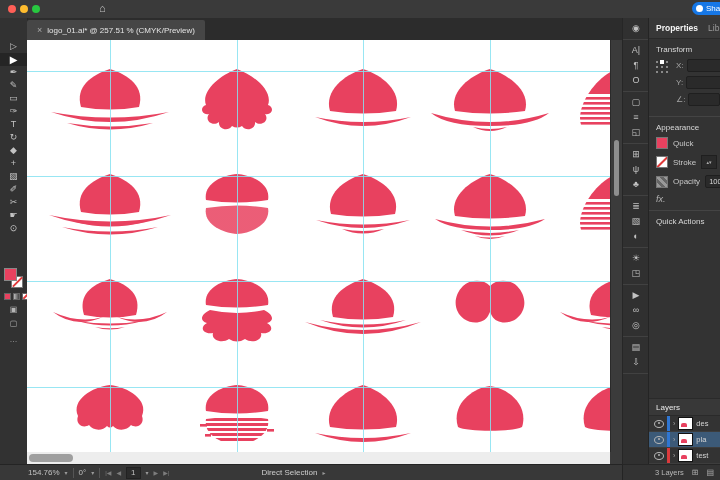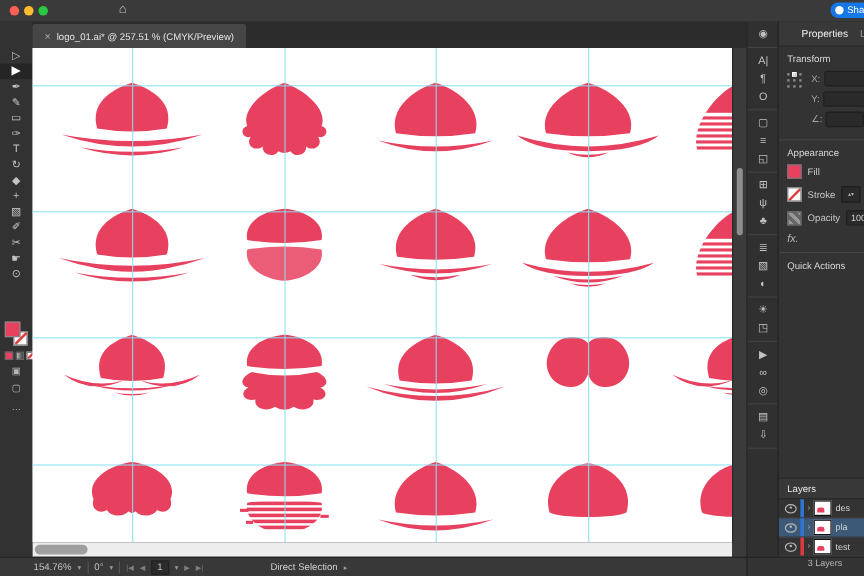--- a/index.html
+++ b/index.html
@@ -46,31 +46,31 @@
   .hthumb{position:absolute;left:2px;top:2px;width:44px;height:8px;border-radius:4px;background:#9f9f9f;}
   .scorner{position:absolute;left:610px;top:452px;width:12px;height:12px;background:#3b3b3b;}
   .blcorner{position:absolute;left:0;top:452px;width:27px;height:12px;background:#323232;}
   
   .statusbar{position:absolute;left:0;top:464px;width:622px;height:16px;background:#383838;border-top:1px solid #242424;
              display:flex;align-items:center;font-size:8px;color:#c0c0c0;gap:5px;padding-left:28px;box-sizing:border-box;}
   .sb-dim{color:#7d7d7d;font-size:6px;}
   .sb-chev{color:#9a9a9a;font-size:6px;}
   .sb-div{width:1px;height:10px;background:#555;}
   .sb-box{background:#2b2b2b;border:1px solid #222;padding:0 4px;height:10px;line-height:10px;}
-  .sb-tool{margin-left:51px;color:#cecece;}
+  .sb-tool{margin-left:87px;color:#cecece;}
   
   .rail{position:absolute;left:622px;top:18px;width:26px;height:446px;background:#303030;border-left:1px solid #262626;}
   .rail-group{border-bottom:1px solid #414141;padding:3px 0;}
   .railicon{display:block;width:26px;height:15px;line-height:15px;text-align:center;color:#c2c2c2;font-size:9px;cursor:pointer;}
   
   .props{position:absolute;left:648px;top:18px;width:72px;height:446px;background:#333;border-left:1px solid #242424;
          overflow:hidden;display:flex;flex-direction:column;}
   .ptabs{height:20px;background:#383838;border-bottom:1px solid #2a2a2a;display:flex;align-items:center;gap:10px;
          padding-left:7px;white-space:nowrap;flex:0 0 auto;}
-  .ptab-a{color:#f2f2f2;font-size:8.5px;font-weight:normal;margin-left:12px;}
+  .ptab-a{color:#f2f2f2;font-size:8.5px;font-weight:bold;}
   .ptab-i{color:#9a9a9a;font-size:8.5px;}
   .nosel{padding:7px 0 6px 7px;color:#d2d2d2;font-size:8px;border-bottom:1px solid #444;flex:0 0 auto;}
   .sect{padding:6px 0 6px 7px;border-bottom:1px solid #444;flex:0 0 auto;position:relative;}
   .sect h4{margin:0 0 5px 0;font-size:8px;font-weight:normal;color:#d8d8d8;}
   .refgrid{position:absolute;left:7px;top:22px;width:13px;height:13px;display:grid;grid-template-columns:repeat(3,1fr);gap:2px;}
   .refdot{width:2px;height:2px;background:#8a8a8a;}
   .refdot.sel{background:#fff;outline:1px solid #fff;}
   .trow{display:flex;align-items:center;gap:3px;margin:0 0 4px 20px;}
   .trow .tl{color:#a5a5a5;font-size:8px;width:9px;}
   .tfield{width:42px;height:11px;background:#2a2a2a;border:1px solid #1f1f1f;border-radius:2px;flex:0 0 auto;}
@@ -95,21 +95,21 @@
   .lrow.sel{background:#3c5a78;}
   .eye{width:8px;height:6px;border:1px solid #b5b5b5;border-radius:50%;position:relative;flex:0 0 auto;}
   .eye:before{content:"";position:absolute;left:2.5px;top:1.5px;width:2px;height:2px;border-radius:50%;background:#b5b5b5;}
   .lbar{width:3px;height:15px;flex:0 0 auto;}
   .lchev{color:#a5a5a5;font-size:7px;flex:0 0 auto;}
   .lthumb{width:13px;height:11px;background:#fff;border:1px solid #111;position:relative;flex:0 0 auto;}
   .lthumb:before{content:"";position:absolute;left:2px;bottom:2px;width:6px;height:4px;background:#e8415f;border-radius:2px 2px 0 0;}
   .lname{color:#d5d5d5;font-size:7.5px;white-space:nowrap;}
   .lfooter{position:absolute;left:622px;top:464px;width:98px;height:16px;background:#333;border-top:1px solid #262626;
            border-left:1px solid #242424;display:flex;align-items:center;gap:8px;color:#b8b8b8;font-size:7.5px;
-           padding-left:32px;box-sizing:border-box;flex-direction:column;}
+           padding-left:32px;box-sizing:border-box;}
   .lficon{color:#b0b0b0;font-size:8px;}
 </style>
 </head>
 <body>
 
 <div class="app">
 
   <div class="titlebar">
     <span class="light" id="tl0" style="left: 8px; background: rgb(255, 95, 87);"></span>
     <span class="light" id="tl1" style="left: 20px; background: rgb(254, 188, 46);"></span>
@@ -394,21 +394,21 @@
       <div class="trow">
           <span class="tl">∠:</span>
           <span class="tfield" style="width:30px"></span>
         </div>
     </div>
 
     <div class="sect">
       <h4>Appearance</h4>
       <div class="arow">
         <span class="sw" id="apFill" style="background: rgb(232, 65, 95);"></span>
-        <span class="alabel">Fill</span>
+        <span class="alabel">Quick</span>
       </div>
       <div class="arow">
         <span class="sw sw-none"></span>
         <span class="alabel alink">Stroke</span>
         <span class="stepper">▴▾</span>
       </div>
       <div class="arow">
         <span class="sw sw-chk"></span>
         <span class="alabel alink">Opacity</span>
         <span class="opbox">100%</span>

